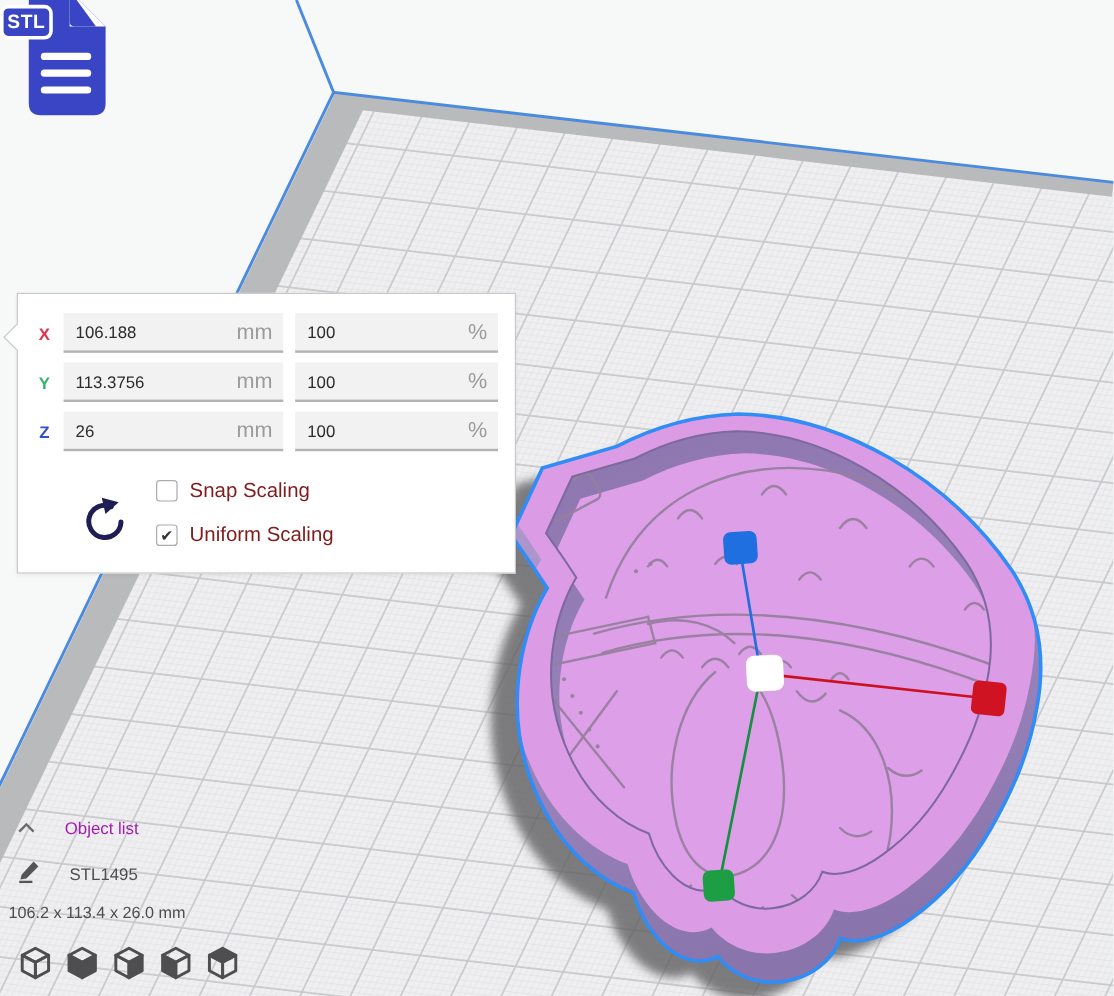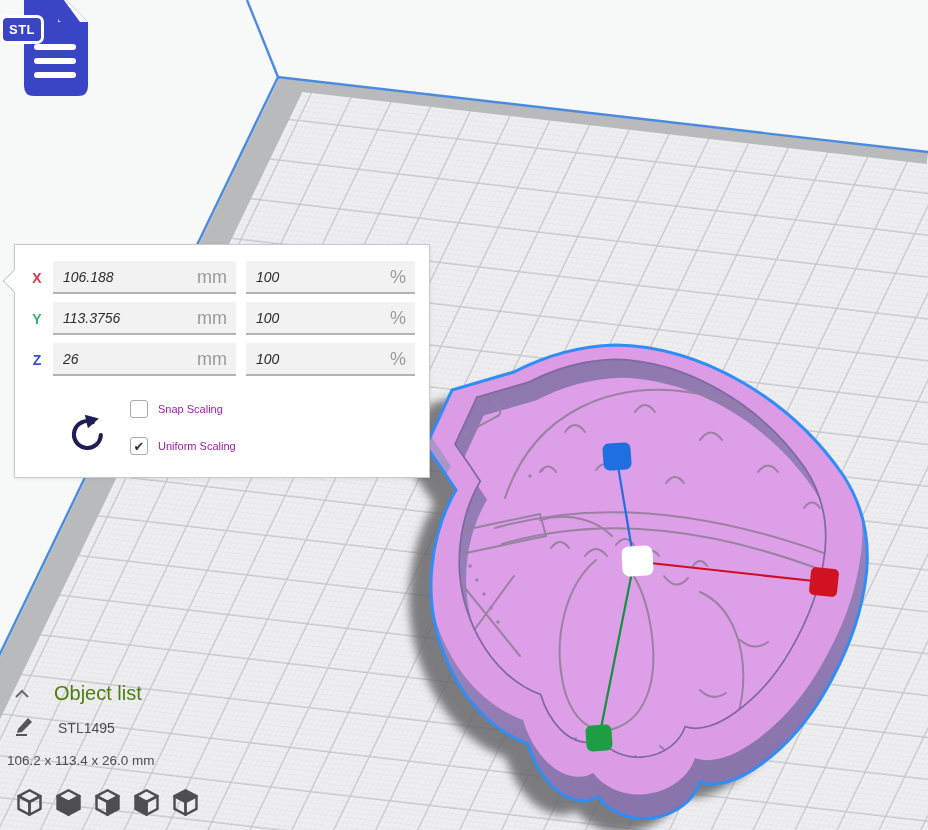--- a/index.html
+++ b/index.html
@@ -7,23 +7,23 @@
     width:928px;height:830px;position:relative;overflow:hidden;
     background:#f7f8f8;
     font-family:"Liberation Sans", sans-serif;
     -webkit-font-smoothing:antialiased;
   }
   
   #viewport{position:absolute;inset:0;}
   
   .stl-icon{position:absolute;left:0;top:0;width:96px;height:100px;overflow:hidden;}
   .stl-badge{
-    position:absolute;left:0;top:15px;width:44px;height:29px;box-sizing:border-box;
+    position:absolute;left:0;top:4px;width:44px;height:29px;box-sizing:border-box;
     background:#3a45c6;border:3px solid #ffffff;border-radius:7px;
-    color:#ffffff;font-size:13px;font-weight:bold;letter-spacing:.5px;
+    color:#ffffff;font-size:16px;font-weight:bold;letter-spacing:.5px;
     display:flex;align-items:center;justify-content:center;z-index:3;
   }
   
   .scale-panel{
     position:absolute;left:14px;top:244px;width:416px;height:234px;box-sizing:border-box;
     background:#ffffff;border:1px solid #c9c9c9;box-shadow:0 1px 4px rgba(0,0,0,.07);
     z-index:5;
   }
   .panel-notch{
     position:absolute;left:-9px;top:28px;width:15px;height:15px;background:#ffffff;
@@ -35,38 +35,38 @@
   .axis-label{width:16px;margin-right:8px;font-size:14px;font-weight:bold;text-align:center;}
   .axis-x{color:#e0344c;} .axis-y{color:#35b56a;} .axis-z{color:#3050d0;}
   .field{
     position:relative;height:33px;background:#f2f2f2;border-bottom:2px solid #b3b3b3;
     display:flex;align-items:center;box-sizing:border-box;
   }
   .field.mm{width:183px;margin-right:10px;}
   .field.pct{flex:1;}
   .field input{
     border:none;background:transparent;outline:none;font-family:inherit;
-    font-size:14px;color:#2b2b2b;width:100%;padding:0 34px 0 10px;font-style:italic;
+    font-size:14px;color:#2b2b2b;width:100%;padding:0 34px 0 10px;
   }
   .field .unit{
     position:absolute;right:9px;top:50%;transform:translateY(-50%);
     font-size:18px;color:#9b9b9b;pointer-events:none;
   }
   .reset-btn{position:absolute;left:46px;top:168px;width:44px;height:44px;border:none;background:transparent;padding:0;cursor:pointer;}
   .cb-row{position:absolute;left:115px;display:flex;align-items:center;gap:10px;height:20px;}
   .cb-row.snap{top:154px;} .cb-row.uniform{top:191px;}
   .checkbox{
     width:18px;height:18px;box-sizing:border-box;background:#ffffff;border:1px solid #ababab;
     border-radius:3px;display:flex;align-items:center;justify-content:center;
     font-size:13px;color:#333333;line-height:1;cursor:pointer;
   }
-  .cb-label{font-size:11px;color:#a21caf;}
+  .cb-label{font-size:17px;color:#7f1d1d;}
   
   .objlist-header{position:absolute;left:14px;top:682px;display:flex;align-items:center;gap:24px;z-index:4;}
-  .objlist-header .lbl{font-size:20px;color:#4d7c0f;}
+  .objlist-header .lbl{font-size:14px;color:#a21caf;}
   .objlist-item{position:absolute;left:14px;top:716px;display:flex;align-items:flex-end;gap:22px;z-index:4;}
   .objlist-item .lbl{font-size:14px;color:#4d4d4d;}
   .dims{position:absolute;left:7px;top:753px;font-size:13.5px;color:#4d4d4d;z-index:4;text-align:right;}
   .view-toolbar{position:absolute;left:14px;top:787px;display:flex;gap:8px;z-index:4;}
   .view-btn{width:31px;height:31px;border:none;background:transparent;padding:0;cursor:pointer;}
 </style>
 </head>
 <body>
 
 <svg id="viewport" width="928" height="830" viewBox="0 0 928 830">

